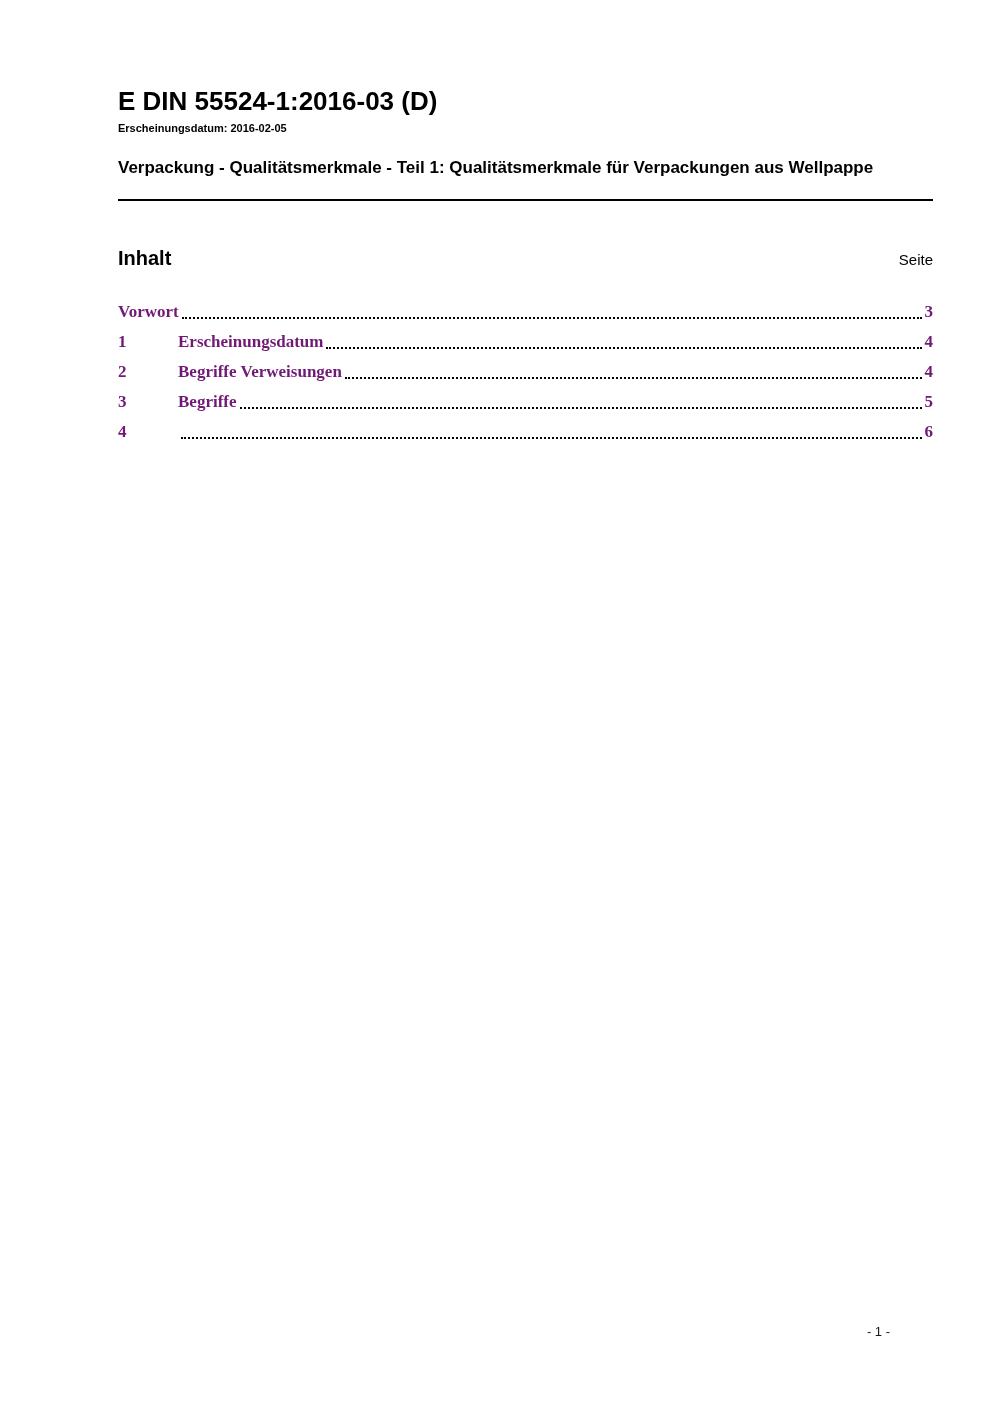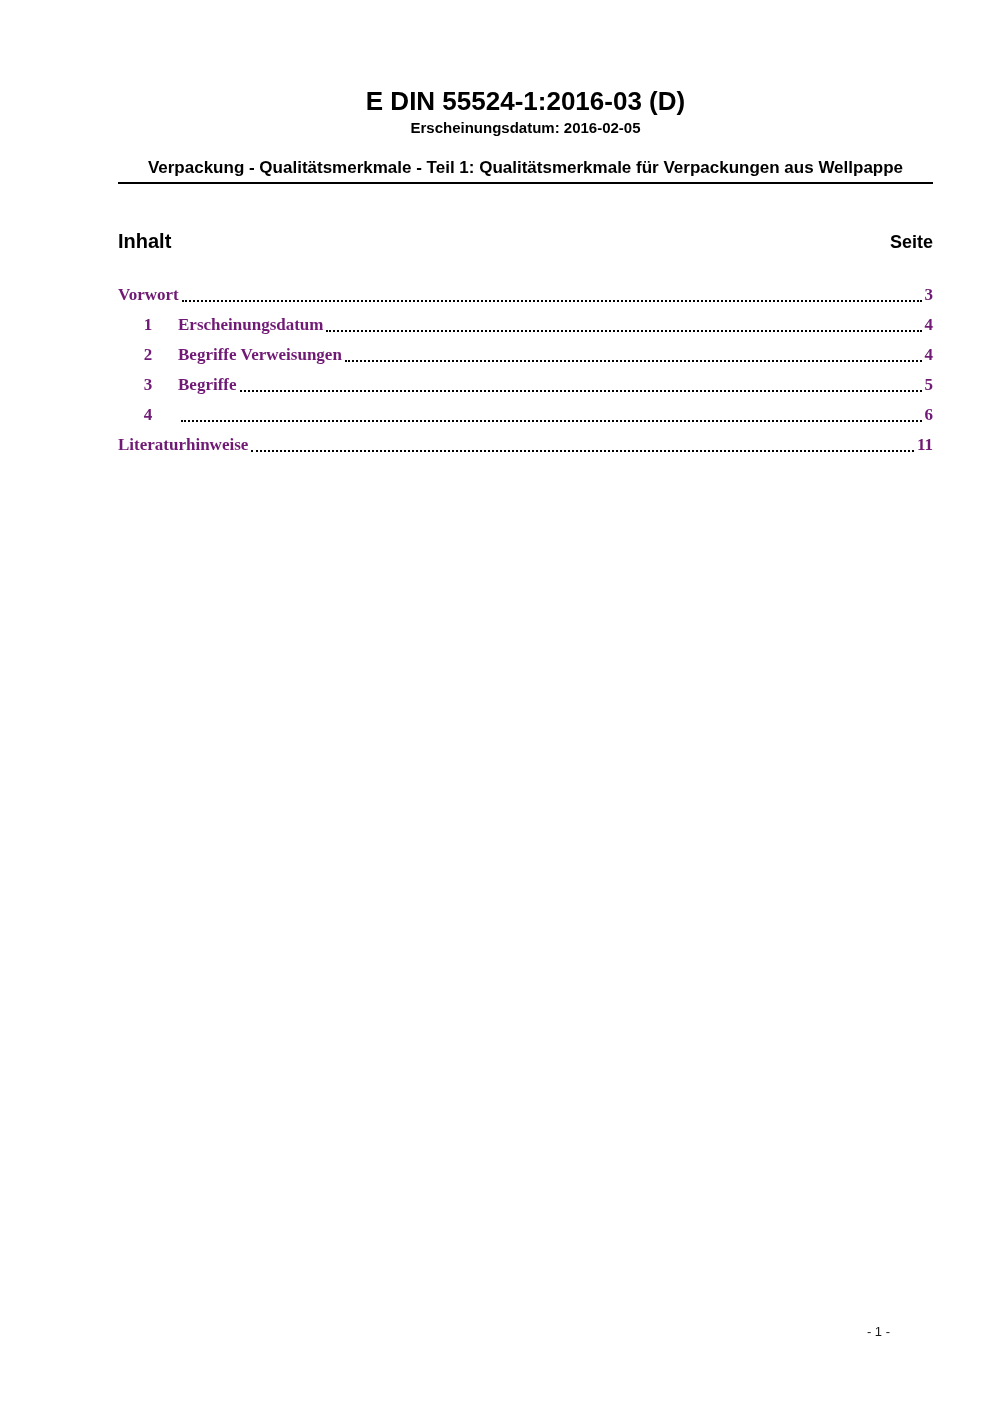--- a/index.html
+++ b/index.html
@@ -8,63 +8,62 @@
     background: #ffffff;
     color: #000000;
     font-family: "Liberation Sans", sans-serif;
   }
   .page {
     position: relative;
     width: 952px;
     height: 1403px;
     background: #ffffff;
     overflow: hidden;
-    text-align: center;
   }
   .content {
     position: absolute;
     left: 118px;
     top: 0;
     width: 815px;
   }
   .doc-code {
     margin-top: 86px;
     font-size: 26px;
     font-weight: bold;
     line-height: 30px;
     white-space: nowrap;
   }
   .release-date {
     margin-top: 3px;
-    font-size: 15px;
+    font-size: 11px;
     font-weight: bold;
     line-height: 18px;
   }
   .doc-title {
     margin-top: 20px;
     font-size: 17px;
     font-weight: bold;
     line-height: 22px;
-    padding-bottom: 3px;
+    padding-bottom: 20px;
     border-bottom: 2px solid #000000;
   }
   .toc-header {
     margin-top: 44px;
     display: flex;
     justify-content: space-between;
     align-items: baseline;
   }
   .toc-heading {
     font-size: 20px;
     font-weight: bold;
     line-height: 26px;
   }
   .toc-page-col-label {
-    font-size: 18px;
-    font-weight: bold;
+    font-size: 15px;
+    font-weight: normal;
   }
   .toc-list {
     margin-top: 26px;
     font-family: "Liberation Serif", serif;
     font-weight: bold;
     font-size: 17px;
     color: #701a75;
   }
   .toc-row {
     display: flex;
@@ -140,23 +139,18 @@
         <span class="toc-leader"></span>
         <span class="toc-page">5</span>
       </div>
 
       <div class="toc-row">
         <span class="toc-num">4</span>
         <span class="toc-leader"></span>
         <span class="toc-page">6</span>
       </div>
 
-      <div class="toc-row">
-        <span class="toc-label">Literaturhinweise</span>
-        <span class="toc-leader"></span>
-        <span class="toc-page">11</span>
-      </div>
 
     </div>
   </div>
 
   <div class="footer-page-number">- 1 -</div>
 </div>
 
 </body></html>

